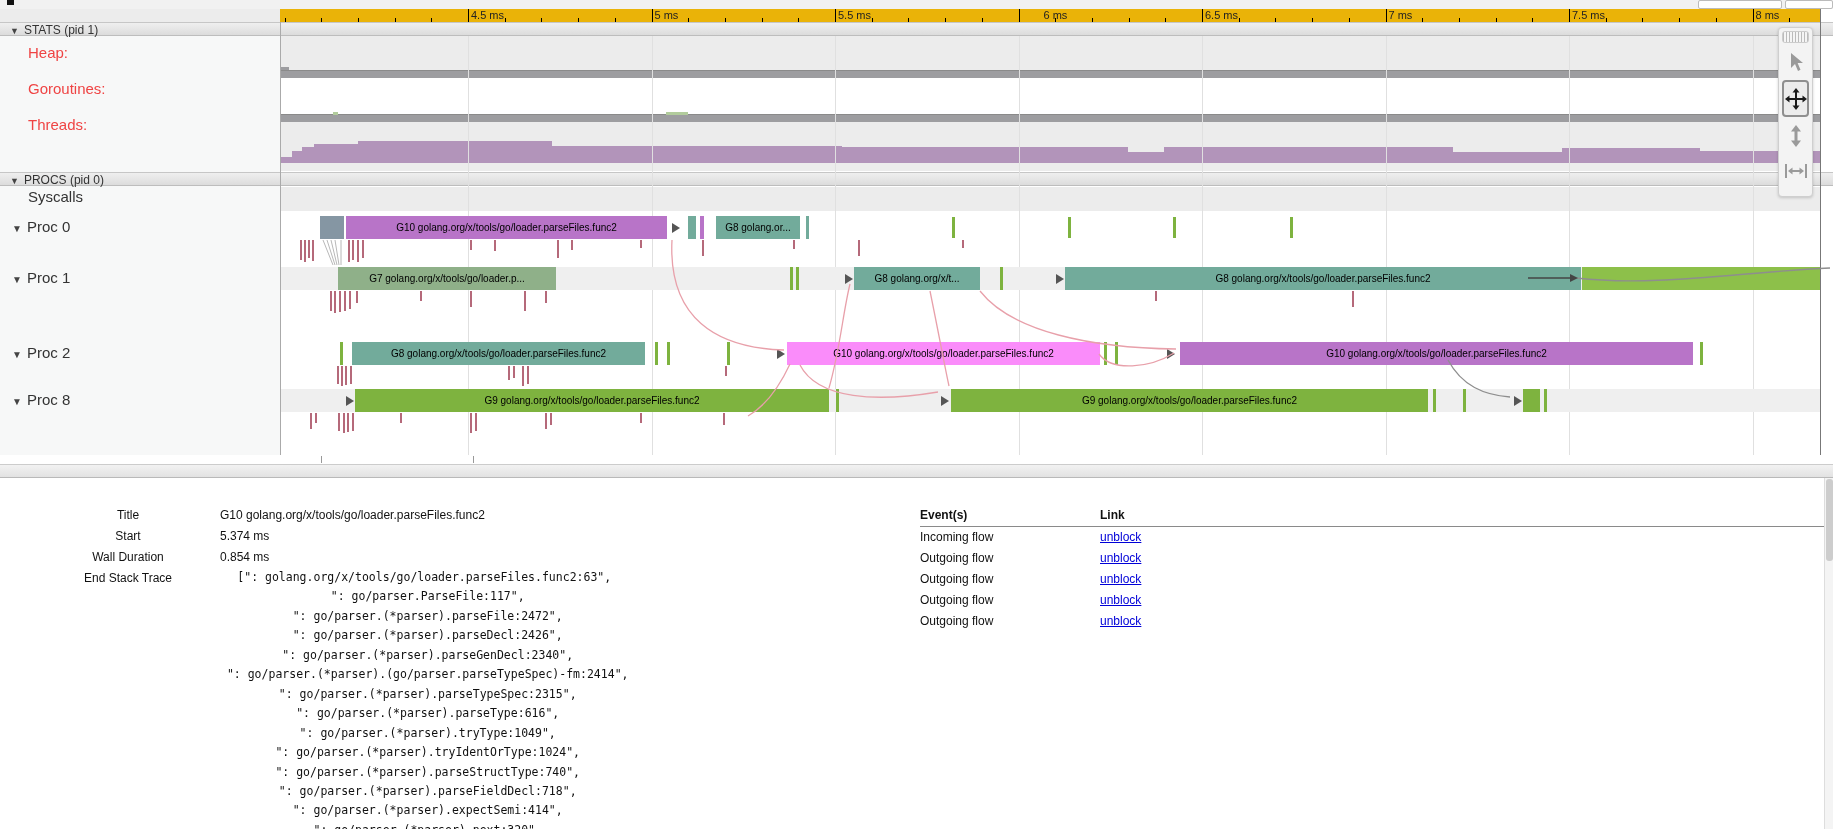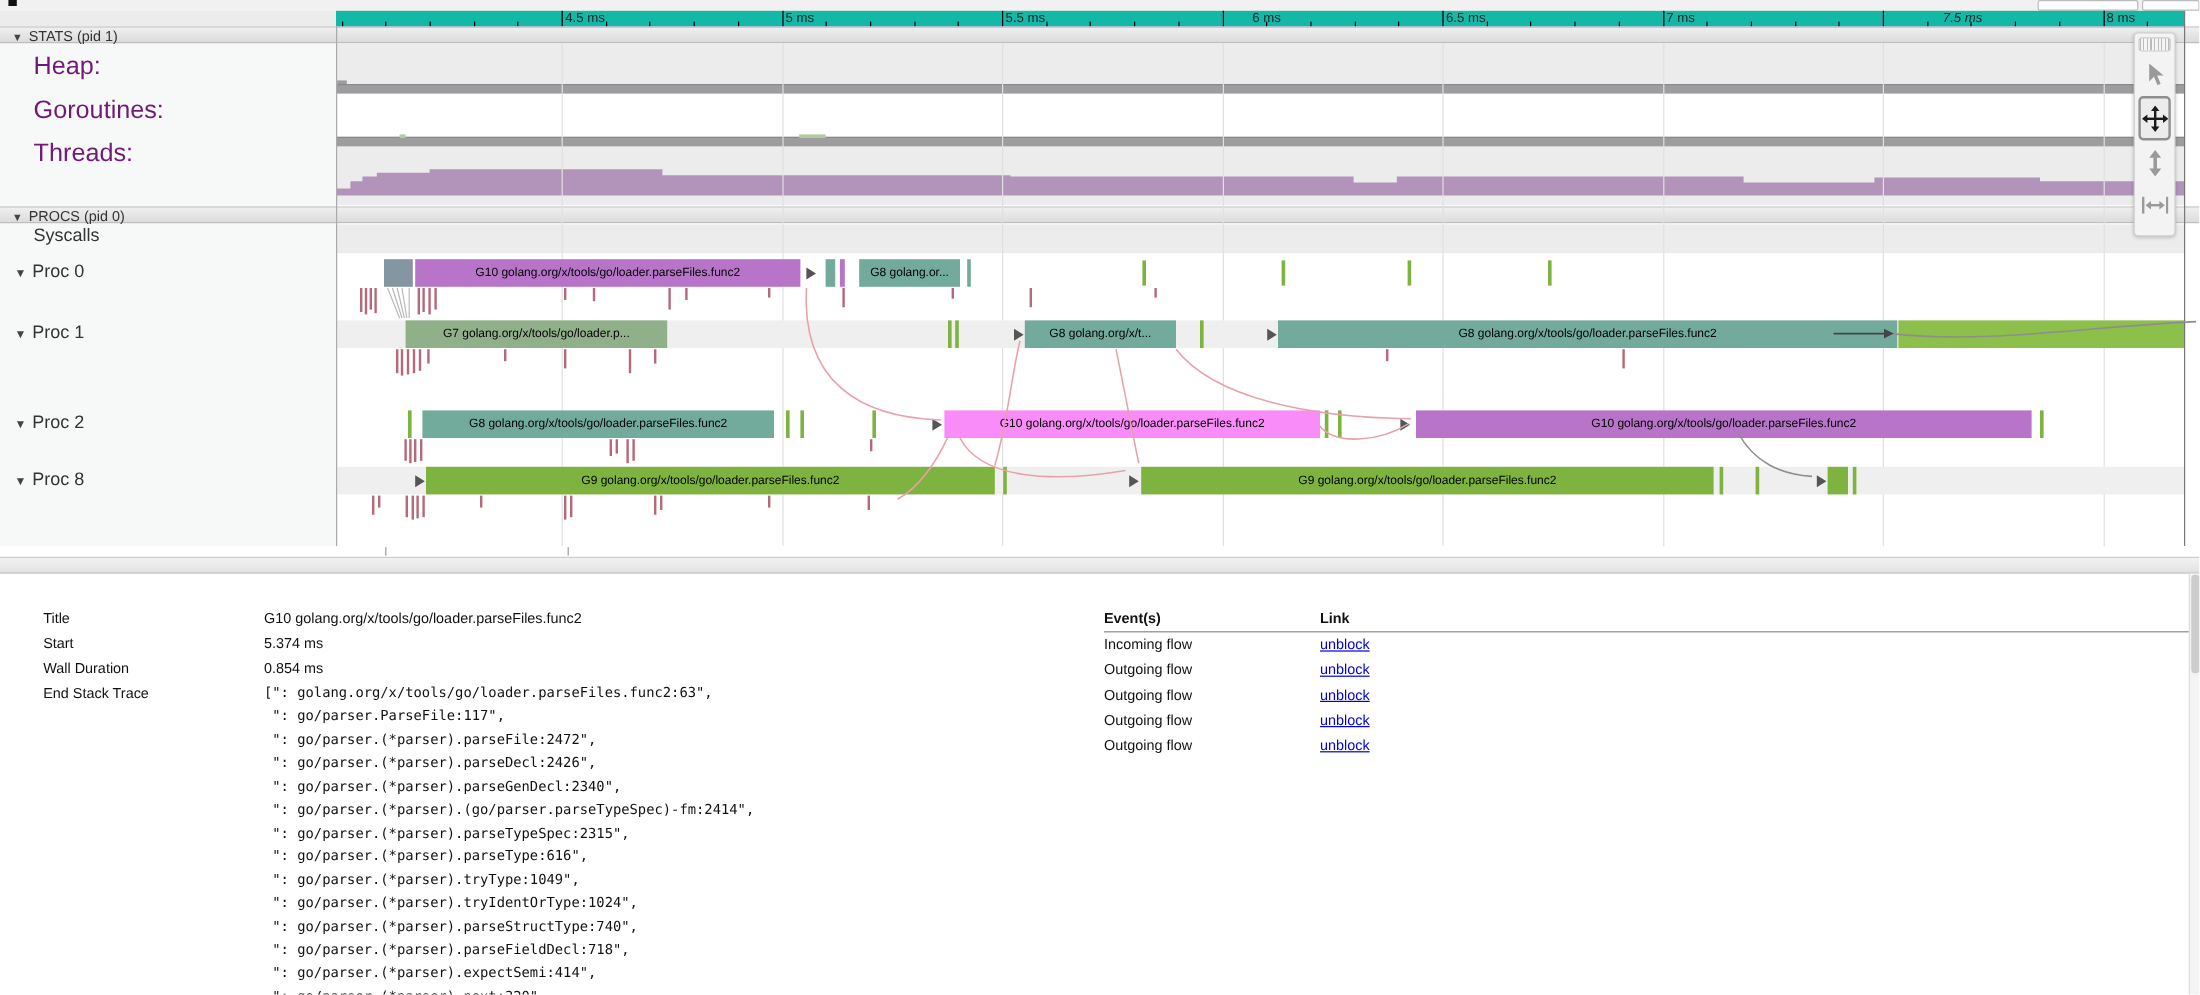--- a/index.html
+++ b/index.html
@@ -4,33 +4,33 @@
 <style>
   html,body{margin:0;padding:0;background:#fff;}
   #app{position:relative;width:1833px;height:829px;overflow:hidden;
        font-family:"Liberation Sans",sans-serif;background:#fff;user-select:none;}
   .abs{position:absolute;}
   
   #topstrip{left:0;top:0;width:1833px;height:9px;background:#f1f1f1;}
   #topstrip .blackmark{position:absolute;left:7px;top:0;width:7px;height:5px;background:#111;}
   .topbox{position:absolute;top:0;height:7px;background:#fff;border:1px solid #bbb;border-radius:2px;}
   
-  #ruler{left:280px;top:9px;width:1540px;height:13px;background:#14b8a6;border-bottom:1px solid #c4b5fd;}
+  #ruler{left:280px;top:9px;width:1540px;height:13px;background:#eab308;border-bottom:1px solid #c4b5fd;}
   #ruler-left{left:0;top:9px;width:280px;height:13px;background:#ececec;}
   .tickminor{position:absolute;bottom:0;width:1px;height:4px;background:#000;}
   .tickmajor{position:absolute;top:0;bottom:0;width:1px;background:#000;}
   .ticklabel{position:absolute;top:0px;font-size:11px;color:#222;white-space:nowrap;}
   
   .sechdr{left:0;width:1833px;height:14px;background:linear-gradient(#efefef,#dcdcdc);
           border-top:1px solid #c6c6c6;border-bottom:1px solid #bdbdbd;
           font-size:12px;color:#333;line-height:14px;padding-left:10px;box-sizing:border-box;}
   .sechdr .arr{font-size:9px;margin-right:5px;color:#444;}
   
   #leftcol{left:0;top:22px;width:280px;height:433px;background:#f7f8f8;}
-  .counterlabel{position:absolute;left:28px;font-size:21px;color:#701a75;}
+  .counterlabel{position:absolute;left:28px;font-size:15px;color:#ef4444;}
   .proclabel{position:absolute;left:12px;font-size:15px;color:#333;white-space:nowrap;}
   .proclabel .arr{font-size:10px;margin-right:5px;color:#444;}
   
   .trackbg{position:absolute;left:280px;width:1540px;}
   
   .slice{position:absolute;height:23px;font-size:10px;color:#000;text-align:center;
          line-height:23px;white-space:nowrap;overflow:hidden;box-sizing:border-box;}
   .slicearrow{position:absolute;width:0;height:0;border-left:8px solid #555;
               border-top:5px solid transparent;border-bottom:5px solid transparent;}
   .greenmark{position:absolute;width:3px;height:21px;}
@@ -41,21 +41,21 @@
   #tl-bottom{left:0;top:455px;width:1833px;height:9px;background:#fff;border-bottom:1px solid #ccc;}
   #splitter{left:0;top:465px;width:1833px;height:12px;background:linear-gradient(#f2f2f2,#e2e2e2);
             border-bottom:1px solid #b9b9b9;cursor:row-resize;}
   
   #panelhdr{left:0;top:478px;width:1833px;height:25px;background:#ececec;border-bottom:1px solid #d4d4d4;}
   #selcount{position:absolute;left:32px;top:6px;font-size:12px;font-weight:bold;color:#222;}
   #slicetab{position:absolute;left:127px;top:3px;width:70px;height:22px;background:#fff;
             border:1px solid #aaa;border-bottom:none;border-radius:4px 4px 0 0;
             font-size:12px;color:#222;text-align:center;line-height:22px;}
   #details{left:36px;top:505px;width:740px;font-size:12px;color:#111;}
-  .drow{display:flex;min-height:21px;line-height:21px;}
+  .drow{display:flex;min-height:21px;line-height:21px;text-align:center;}
   .dlabel{width:184px;flex:none;}
   .dvalue{white-space:nowrap;}
   #stackpre{margin:0;font-family:"DejaVu Sans Mono",monospace;font-size:11.5px;
             line-height:19.45px;white-space:pre;color:#111;}
   #events{left:920px;top:505px;width:906px;font-size:12px;color:#111;}
   .erow{display:flex;height:21px;line-height:21px;}
   .erow .ecol1{width:180px;flex:none;}
   .erow.ehdr{font-weight:bold;border-bottom:1px solid #8a8a8a;}
   .elink{color:#0000d8;text-decoration:underline;cursor:pointer;}
   #panel-scroll{left:1824px;top:478px;width:9px;height:351px;background:#f4f4f4;border-left:1px solid #ddd;}
@@ -113,21 +113,21 @@
       <div class="tickminor" style="left:995.4000000000001px;"></div>
       <div class="tickminor" style="left:1032.1px;"></div>
       <div class="tickminor" style="left:1068.8px;"></div>
       <div class="tickmajor" style="left:1105.5px;"></div>
       <div class="ticklabel" style="left:1108.5px;">7 ms</div>
       <div class="tickminor" style="left:1142.2px;"></div>
       <div class="tickminor" style="left:1178.9px;"></div>
       <div class="tickminor" style="left:1215.6px;"></div>
       <div class="tickminor" style="left:1252.3px;"></div>
       <div class="tickmajor" style="left:1289px;"></div>
-      <div class="ticklabel" style="left:1339px;font-style:italic;">7.5 ms</div>
+      <div class="ticklabel" style="left:1292px;">7.5 ms</div>
       <div class="tickminor" style="left:1325.7px;"></div>
       <div class="tickminor" style="left:1362.4px;"></div>
       <div class="tickminor" style="left:1399.1px;"></div>
       <div class="tickminor" style="left:1435.8px;"></div>
       <div class="tickmajor" style="left:1472.5px;"></div>
       <div class="ticklabel" style="left:1475.5px;">8 ms</div>
       <div class="tickminor" style="left:1509.2px;"></div>
       <div class="tickminor" style="left:151.3px;"></div>
       <div class="tickminor" style="left:114.60000000000002px;"></div>
       <div class="tickminor" style="left:77.89999999999998px;"></div>

